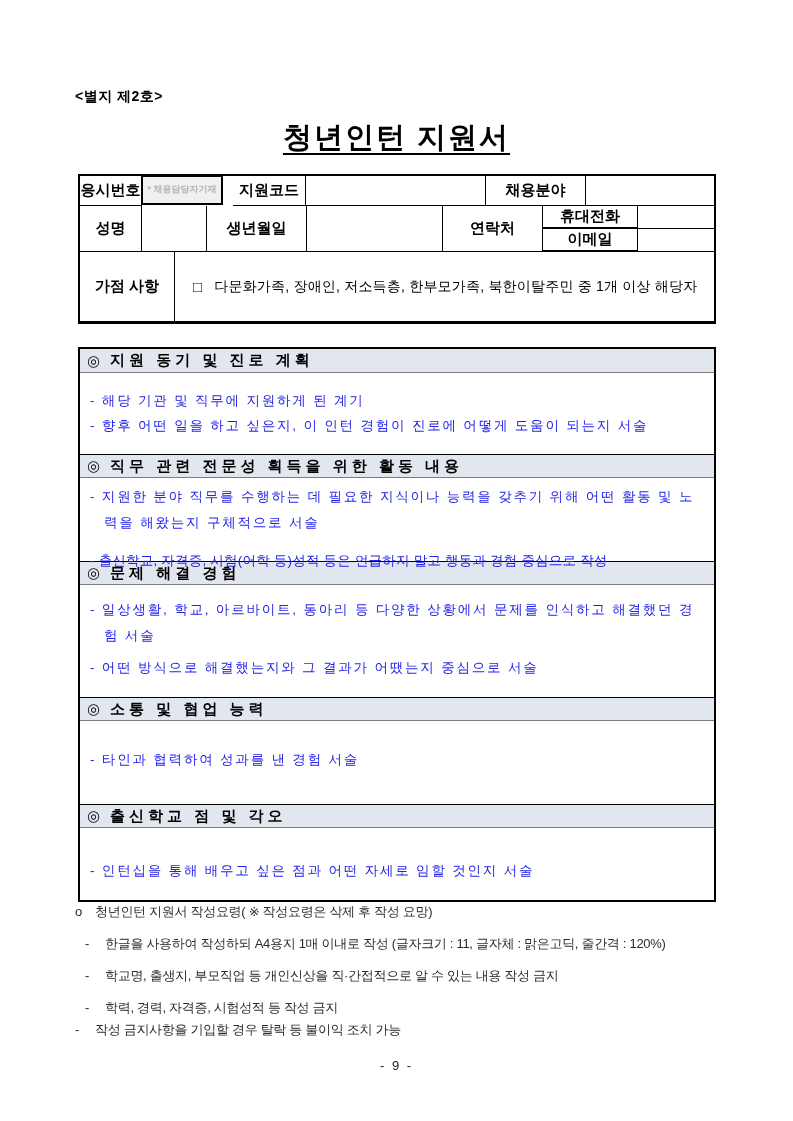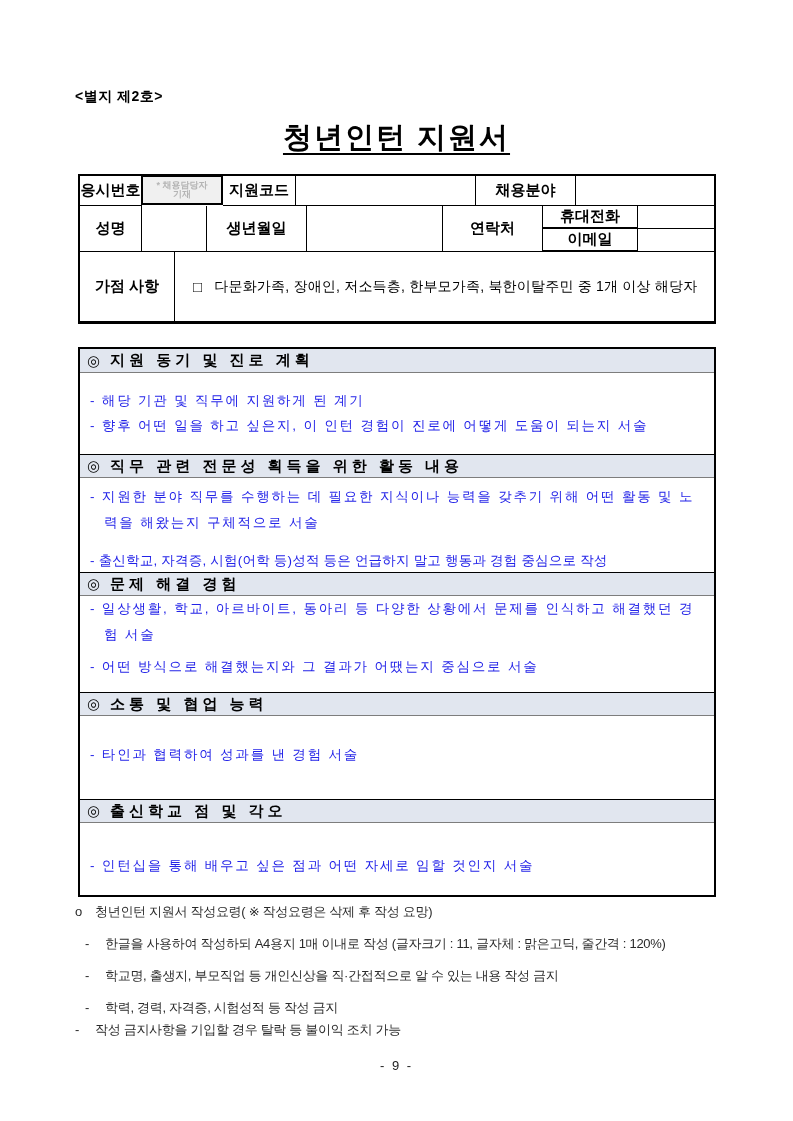--- a/index.html
+++ b/index.html
@@ -29,22 +29,22 @@
   .itc {
     border-right: 1px solid #000; border-bottom: 1px solid #000;
     display: flex; align-items: center; justify-content: center;
     font-size: 15px;
   }
   .itc:last-child { border-right: none; }
   .lab { font-weight: bold; }
   .row1 .itc { height: 30px; }
   .note-cell {
     background: #f0f0f0; color: #b4b4b4; font-size: 9px; font-weight: bold;
-    flex-direction: column; line-height: 1.05; text-align: center;
-    border: 2px solid #000; margin: -1px 0 -1px -1px;
+    flex-direction: row; line-height: 1.05; text-align: center;
+    border: 2px solid #000; margin: -1px 10px -1px -1px;
   }
   .rows23 { display: flex; height: 46px; }
   .rows23 .tall { height: 46px; }
   .right-stack { display: flex; flex-direction: column; flex: 1; }
   .right-stack .half { display: flex; height: 23px; flex-direction: column; }
   .right-stack .half .itc { height: 23px; }
   .row4 .itc { height: 70px; }
   .bonus-val { justify-content: flex-start !important; padding-left: 18px; font-size: 14px; letter-spacing: 0.2px; }
   .bonus-val .cb { font-size: 15px; margin-right: 12px; }
   .flex1 { flex: 1; }
@@ -67,23 +67,23 @@
   .sec-header .htext { letter-spacing: 4px; }
   .sec-body { background: #fff; padding: 0 10px 0 10px; }
   .bullet {
     color: #2323e8; font-size: 13.5px;
     letter-spacing: 1.8px; line-height: 1.95;
     padding-left: 14px; text-indent: -14px;
   }
   .bullet.condensed { letter-spacing: 0.2px; }
   .b1 { height: 81px; padding-top: 16px; }
   .b1 .bullet { line-height: 1.85; }
-  .b2 { height: 94px; padding-top: 6px; }
+  .b2 { height: 83px; padding-top: 6px; }
   .b2 .bullet { margin-bottom: 11px; }
-  .b3 { height: 96px; }
+  .b3 { height: 112px; padding-top: 12px; }
   .b3 .bullet { margin-bottom: 5px; }
   .b4 { height: 83px; padding-top: 26px; }
   .b5 { height: 72px; padding-top: 30px; }
 
   
   .notes { position: absolute; left: 75px; top: 901px; width: 660px; color: #2a2a2a; }
   .note-line { font-size: 13px; letter-spacing: -0.3px; line-height: 22px; white-space: nowrap; }
   .note-line .pfx { display: inline-block; width: 14px; text-align: left; margin-right: 6px; }
   .note-line.indent { padding-left: 10px; margin-top: 10px; }
   .page-num { position: absolute; left: 0; top: 1058px; width: 100%; text-align: center; font-size: 13px; color: #222; letter-spacing: 2px; }

